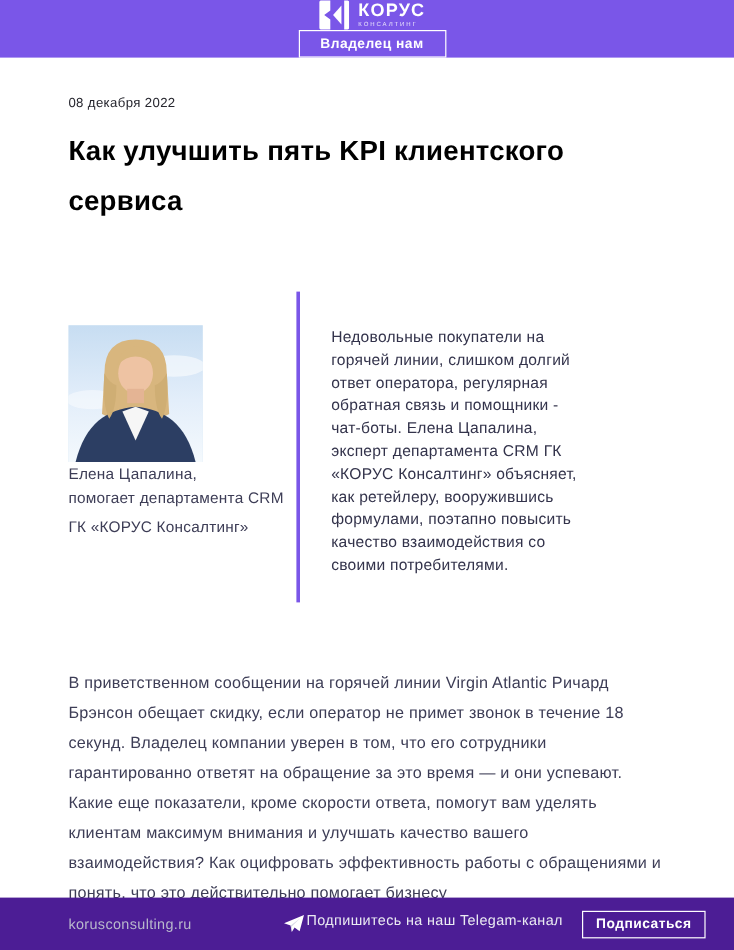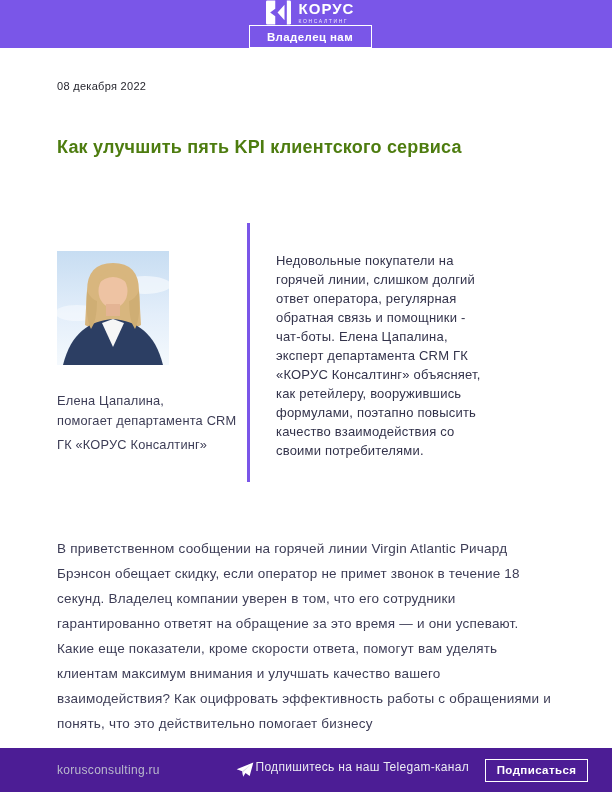--- a/index.html
+++ b/index.html
@@ -46,47 +46,47 @@
 
   
   .content { padding: 0 57px; }
   .article-date {
     margin-top: 32px;
     font-size: 11px;
     letter-spacing: 0.3px;
     color: #26262e;
   }
   .article-title {
-    margin-top: 34px;
-    font-size: 18px;
+    margin-top: 12px;
+    font-size: 23px;
     font-weight: 700;
     line-height: 42px;
     letter-spacing: 0.2px;
-    color: #4d7c0f;
+    color: #000000;
     max-width: 480px;
   }
 
   .expert-row {
     margin-top: 55px;
     display: flex;
     align-items: stretch;
   }
   .expert-col {
     width: 190px;
     flex: 0 0 190px;
     padding-top: 28px;
   }
   .expert-photo {
     width: 112px;
     height: 114px;
     display: block;
     background: #dcebf7;
   }
   .expert-caption {
-    margin-top: 26px;
+    margin-top: 0;
     font-size: 12.8px;
     line-height: 20px;
     color: #3d3d56;
     letter-spacing: 0.2px;
   }
   .expert-caption .cap-line3 { margin-top: 4px; }
 
   .quote-block {
     flex: 1;
     border-left: 3px solid #7a56e8;

